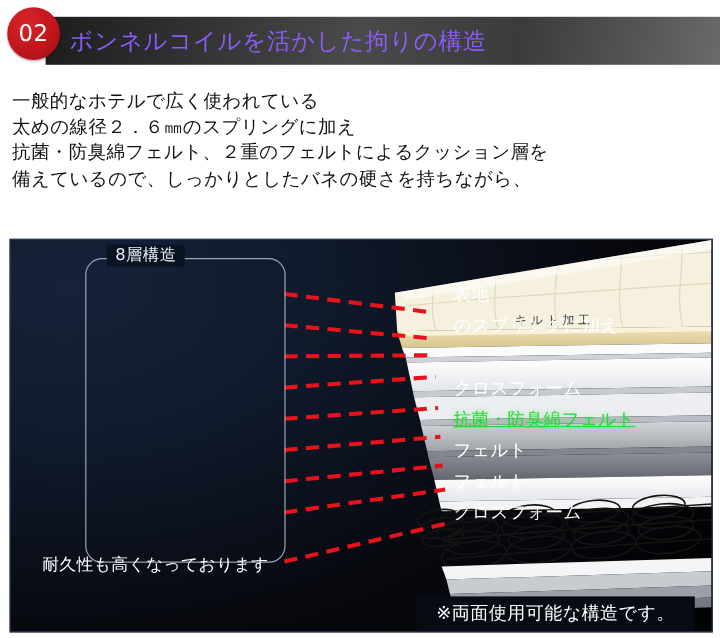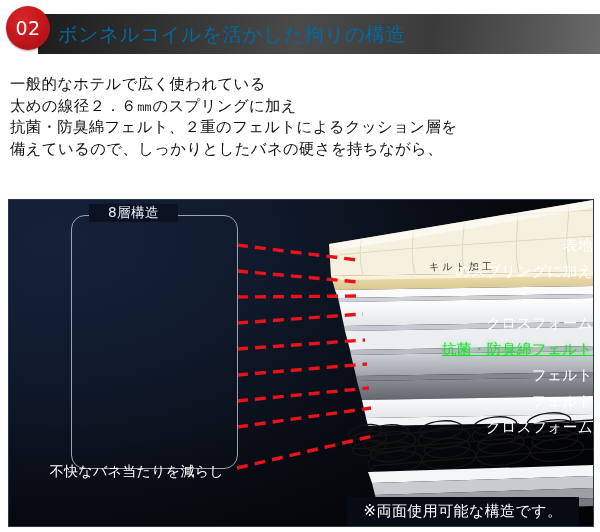--- a/index.html
+++ b/index.html
@@ -10,21 +10,21 @@
   }
 
   
   #header{position:absolute;left:0;top:0;width:600px;height:64px;}
   #title-bar{
     position:absolute;left:38px;top:14px;width:562px;height:40px;
     background:linear-gradient(100deg,#1d1d1d 0%,#2e2e2e 18%,#4a4a4a 46%,#3b3b3b 70%,#565656 88%,#6a6a6a 100%);
   }
   #title-text{
     position:absolute;left:58px;top:19px;width:520px;height:34px;
-    color:#0369a1;font-size:19.5px;line-height:32px;letter-spacing:.6px;
+    color:#8b5cf6;font-size:19.5px;line-height:32px;letter-spacing:.6px;
     white-space:nowrap;
   }
   #badge{
     position:absolute;left:6px;top:6px;width:44px;height:44px;border-radius:50%;
     background:radial-gradient(circle at 36% 30%,#d8252a 0%,#c0161c 55%,#9d1016 100%);
     box-shadow:0 1px 2px rgba(0,0,0,.35);
   }
   #badge-label{
     position:absolute;left:0;top:0;width:44px;height:44px;
     display:flex;align-items:center;justify-content:center;
@@ -58,27 +58,27 @@
     color:#3a3a3a;font-size:10px;letter-spacing:3px;white-space:nowrap;
   }
 
   
   #layer-box{
     position:absolute;left:62px;top:15px;width:165px;height:252px;
     border:1.6px solid #9aa3b4;border-radius:14px;
   }
   #box-legend{
     position:absolute;left:80px;top:4px;
-    background:#0b1322;padding:0 19px;
+    background:#0b1322;padding:0 7px;
     color:#e9edf5;font-size:13.6px;letter-spacing:.4px;white-space:nowrap;
   }
 
   
   .layer-label{
-    position:absolute;right:0;width:215px;text-align:right;
+    position:absolute;right:0;width:215px;text-align:left;
     color:#ffffff;font-size:14.6px;letter-spacing:.4px;white-space:nowrap;
   }
   .layer-label.accent{color:#22dd33;text-shadow:0 0 5px rgba(34,221,51,.45);text-decoration:underline;}
 
   
   #spring-caption{
     position:absolute;left:0;width:215px;top:262px;text-align:right;
     color:#ffffff;font-size:14px;line-height:18.5px;letter-spacing:.3px;
     white-space:nowrap;
   }
@@ -243,19 +243,19 @@
 
   <div class="layer-label" style="top:36px;">表地</div>
   <div class="layer-label" style="top:62px;">のスプリングに加え</div>
   <div class="layer-label" style="top:114px;">クロスフォーム</div>
   <div class="layer-label accent" style="top:140px;">抗菌・防臭綿フェルト</div>
   <div class="layer-label" style="top:166px;">フェルト</div>
   <div class="layer-label" style="top:192px;">フェルト</div>
   <div class="layer-label" style="top:218px;">クロスフォーム</div>
 
   <div id="spring-caption">
-    <div>不快なバネ当たりを減らし</div>
+    <div>耐久性も高くなっております</div>
   </div>
 
   <div id="footnote-bar">
     <div id="footnote-text">※両面使用可能な構造です。</div>
   </div>
 </div>
 
 </body></html>

